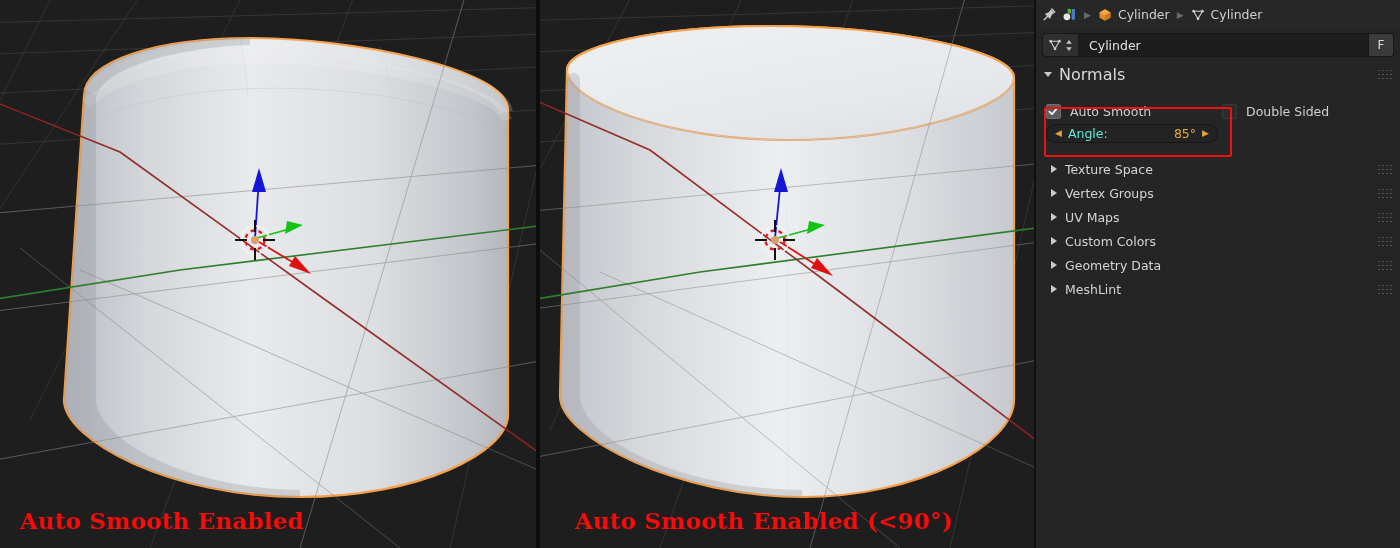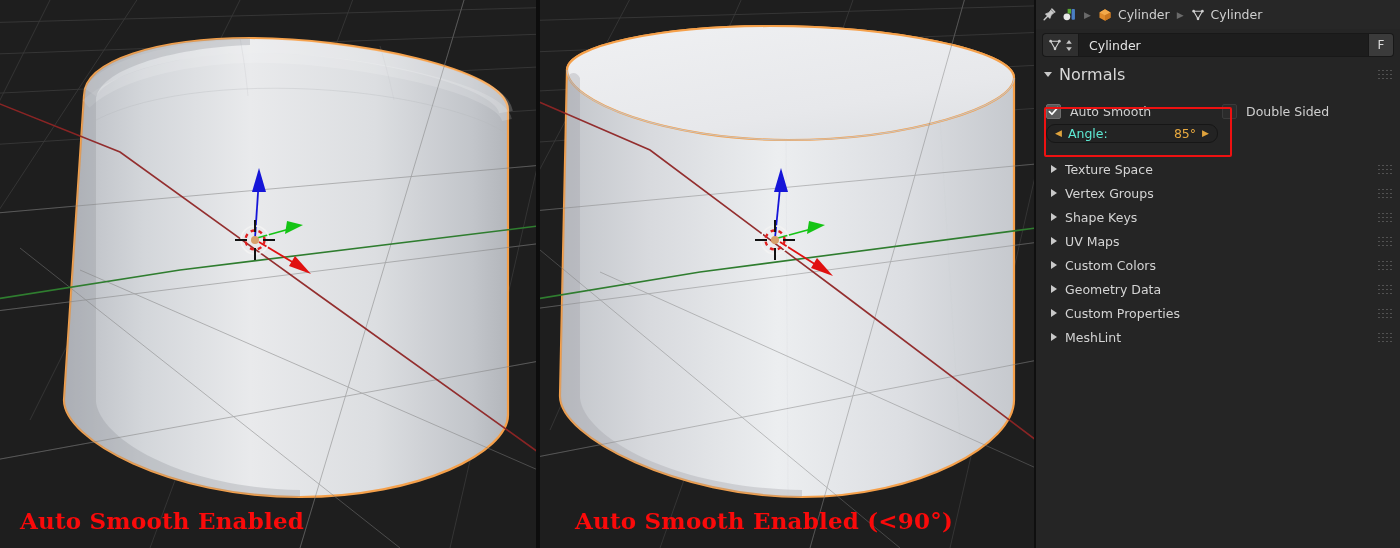--- a/index.html
+++ b/index.html
@@ -418,38 +418,20 @@
             <i style="left:4px;top:4px"></i>
           <i style="left:8px;top:4px"></i>
             <i style="left:12px;top:4px"></i>
           <i style="left:0;top:8px"></i>
             <i style="left:4px;top:8px"></i>
           <i style="left:8px;top:8px"></i>
             <i style="left:12px;top:8px"></i>
         </span>
       </div>
 
-      <div class="prow">
-        <span class="tri tri-right"></span>
-        <span class="sect-label">Shape Keys</span>
-        <span class="grip">
-          <i style="left:0;top:0"></i>
-            <i style="left:4px;top:0"></i>
-          <i style="left:8px;top:0"></i>
-            <i style="left:12px;top:0"></i>
-          <i style="left:0;top:4px"></i>
-            <i style="left:4px;top:4px"></i>
-          <i style="left:8px;top:4px"></i>
-            <i style="left:12px;top:4px"></i>
-          <i style="left:0;top:8px"></i>
-            <i style="left:4px;top:8px"></i>
-          <i style="left:8px;top:8px"></i>
-            <i style="left:12px;top:8px"></i>
-        </span>
-      </div>
 
       <div class="prow">
         <span class="tri tri-right"></span>
         <span class="sect-label">UV Maps</span>
         <span class="grip">
           <i style="left:0;top:0"></i>
             <i style="left:4px;top:0"></i>
           <i style="left:8px;top:0"></i>
             <i style="left:12px;top:0"></i>
           <i style="left:0;top:4px"></i>
@@ -494,38 +476,20 @@
             <i style="left:4px;top:4px"></i>
           <i style="left:8px;top:4px"></i>
             <i style="left:12px;top:4px"></i>
           <i style="left:0;top:8px"></i>
             <i style="left:4px;top:8px"></i>
           <i style="left:8px;top:8px"></i>
             <i style="left:12px;top:8px"></i>
         </span>
       </div>
 
-      <div class="prow">
-        <span class="tri tri-right"></span>
-        <span class="sect-label">Custom Properties</span>
-        <span class="grip">
-          <i style="left:0;top:0"></i>
-            <i style="left:4px;top:0"></i>
-          <i style="left:8px;top:0"></i>
-            <i style="left:12px;top:0"></i>
-          <i style="left:0;top:4px"></i>
-            <i style="left:4px;top:4px"></i>
-          <i style="left:8px;top:4px"></i>
-            <i style="left:12px;top:4px"></i>
-          <i style="left:0;top:8px"></i>
-            <i style="left:4px;top:8px"></i>
-          <i style="left:8px;top:8px"></i>
-            <i style="left:12px;top:8px"></i>
-        </span>
-      </div>
 
       <div class="prow">
         <span class="tri tri-right"></span>
         <span class="sect-label">MeshLint</span>
         <span class="grip">
           <i style="left:0;top:0"></i>
             <i style="left:4px;top:0"></i>
           <i style="left:8px;top:0"></i>
             <i style="left:12px;top:0"></i>
           <i style="left:0;top:4px"></i>

